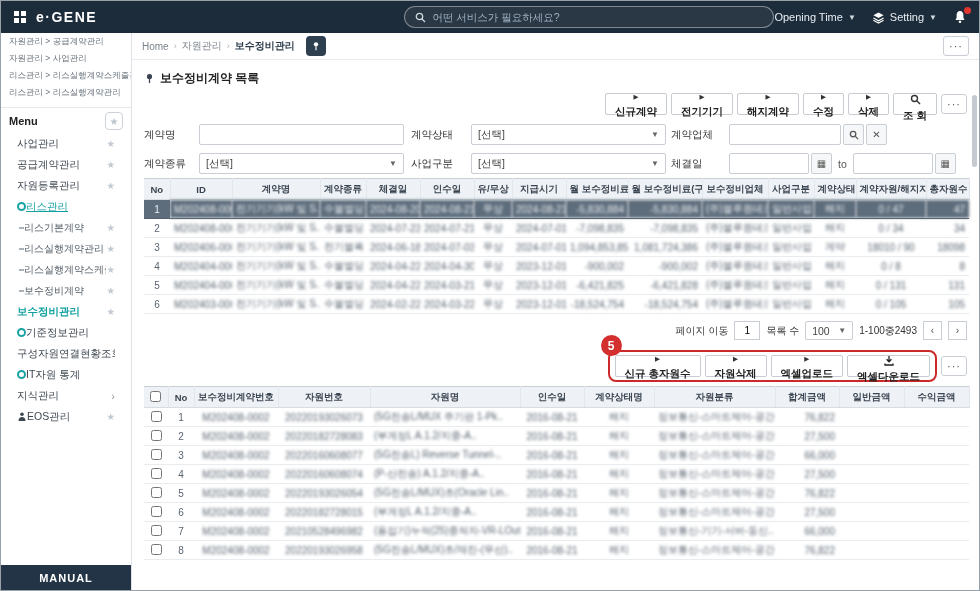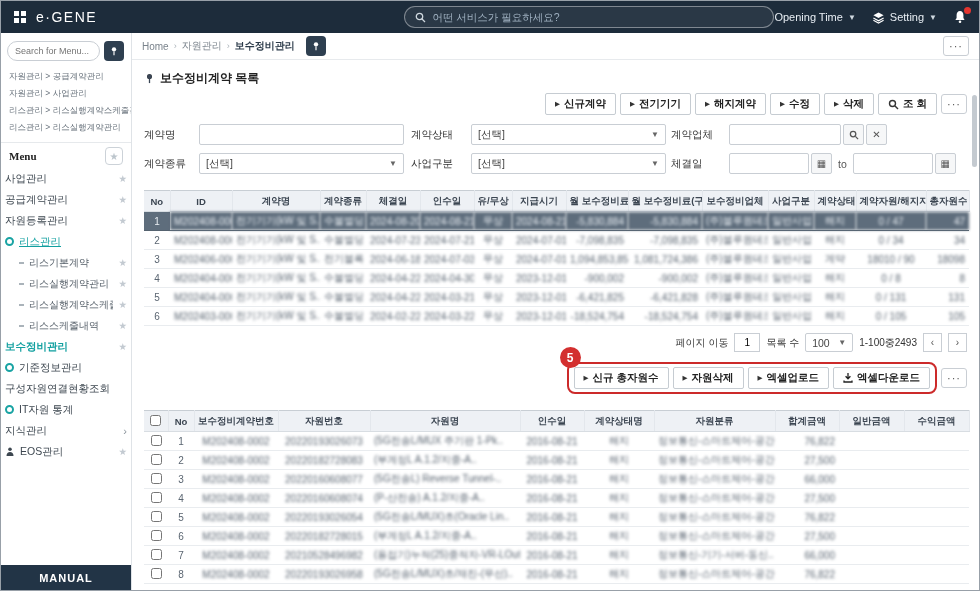--- a/index.html
+++ b/index.html
@@ -4,21 +4,21 @@
 <style>
   *{margin:0;padding:0;box-sizing:border-box;}
   html,body{background:#e9ebee;}
   .page{position:relative;width:980px;height:591px;background:#fff;border:1px solid #98a0a8;
         font-family:"Liberation Sans","DejaVu Sans",sans-serif;overflow:hidden;}
 
   
   .topbar{position:absolute;top:0;left:0;right:0;height:32px;background:#1d2c3b;
           display:flex;align-items:center;padding:0 12px;}
   .tb-left{display:flex;align-items:center;gap:9px;width:220px;}
-  .logo{color:#fff;font-weight:normal;font-size:14px;letter-spacing:1.5px;}
+  .logo{color:#fff;font-weight:bold;font-size:14px;letter-spacing:1.5px;}
   .tb-mid{flex:1;display:flex;justify-content:flex-end;}
   .tsearch{width:370px;height:22px;border:1px solid rgba(255,255,255,.4);background:rgba(255,255,255,.06);
            border-radius:11px;display:flex;align-items:center;gap:6px;padding:0 10px;}
   .tsearch input{flex:1;background:transparent;border:none;outline:none;color:#dfe6ec;font-size:10.5px;font-family:inherit;}
   .tsearch input::placeholder{color:#9fb0c0;}
   .tb-right{display:flex;align-items:center;gap:16px;color:#e8eef4;font-size:11px;}
   .tr-item{display:flex;align-items:center;gap:5px;cursor:pointer;white-space:nowrap;}
   .chev{font-size:8px;color:#cfd8df;}
   .bell{position:relative;display:flex;}
   .bell .dot{position:absolute;top:-3px;right:-4px;width:7px;height:7px;background:#e3352f;border-radius:50%;}
@@ -30,21 +30,21 @@
   .sb-search input{width:93px;height:20px;border:1px solid #c9ced4;border-radius:10px;padding:0 7px;
                    font-size:9px;font-family:inherit;color:#555;outline:none;}
   .pin-btn{width:20px;height:20px;background:#2e3f50;border:none;border-radius:4px;display:flex;
            align-items:center;justify-content:center;cursor:pointer;flex:0 0 auto;}
   .sb-title{font-size:11px;font-weight:bold;color:#222;padding:3px 8px 3px 8px;}
   .recent-item{font-size:8.5px;color:#66707a;padding:2.5px 8px;white-space:nowrap;overflow:hidden;cursor:pointer;}
   .sb-div{border-top:1px solid #e6e9ec;margin:6px 0 2px 0;}
   .menu-head{display:flex;justify-content:space-between;align-items:center;padding:2px 8px 3px 8px;}
   .star-box{width:18px;height:18px;border:1px solid #ccd2d8;border-radius:4px;background:#fff;display:flex;
             align-items:center;justify-content:center;color:#bcc5cc;font-size:10px;cursor:pointer;}
-  .mi{display:flex;align-items:center;gap:5px;padding:0 4px;height:21px;font-size:10.5px;color:#3d4750;cursor:pointer;}
+  .mi{display:flex;align-items:center;padding:0 16px;height:21px;font-size:10.5px;color:#3d4750;cursor:pointer;}
   .mi .lab{flex:1;white-space:nowrap;overflow:hidden;}
   .mi .star{color:#c3cad1;font-size:9.5px;}
   .mi .chevr{color:#8b949c;font-size:11px;}
   .mi.child{padding-left:18px;font-size:10px;color:#525c66;}
   .mi.active .lab{color:#12a0a0;font-weight:bold;}
   .ring{width:9px;height:9px;border:2px solid #19a3a3;border-radius:50%;flex:0 0 auto;}
   .dash{width:5px;height:2px;background:#aab3ba;flex:0 0 auto;}
   .manual{margin-top:auto;height:25px;background:#223446;color:#fff;font-weight:bold;font-size:11px;
           display:flex;align-items:center;justify-content:center;letter-spacing:1px;cursor:pointer;}
 
@@ -59,38 +59,38 @@
            font-size:11px;line-height:1;cursor:pointer;letter-spacing:1px;}
   .crumb-more{margin-left:auto;}
   .content{padding:0 12px;}
 
   .sec-title{display:flex;align-items:center;gap:5px;font-size:12px;font-weight:bold;color:#222;margin-top:10px;}
   .sec-title .red{font-size:10px;color:#d42616;font-weight:bold;margin-left:4px;white-space:nowrap;overflow:hidden;}
 
   .btnrow{display:flex;justify-content:flex-end;align-items:center;gap:4px;margin-top:6px;}
   .btn{display:inline-flex;align-items:center;gap:4px;height:22px;padding:0 9px;background:#fff;
        border:1px solid #c6ccd2;border-radius:2px;font-size:10.5px;font-weight:bold;color:#222;
-       cursor:pointer;font-family:inherit;white-space:nowrap;}
+       cursor:pointer;font-family:inherit;white-space:nowrap;flex-direction:column;}
   .btn .tri{font-size:6.5px;line-height:1;color:#333;}
 
   
   .filters{margin-top:9px;display:grid;grid-template-columns:55px 212px 60px 200px 58px 1fr;
            row-gap:8px;align-items:center;font-size:10.5px;color:#333;}
   .flabel{font-weight:normal;}
   .txt{height:21px;border:1px solid #c9ced4;border-radius:2px;padding:0 5px;font-size:10.5px;font-family:inherit;color:#444;outline:none;}
   .sel{height:21px;border:1px solid #c9ced4;border-radius:2px;background:#fff;display:flex;align-items:center;
        justify-content:space-between;padding:0 6px;font-size:10.5px;color:#444;cursor:pointer;}
   .sel .arr{font-size:8px;color:#666;}
   .fgroup{display:flex;align-items:center;gap:2px;}
   .ibtn{width:21px;height:21px;border:1px solid #c9ced4;background:#f6f7f8;border-radius:2px;display:flex;
         align-items:center;justify-content:center;font-size:10px;color:#555;cursor:pointer;}
   .to{margin:0 4px;color:#555;}
 
   
-  table{border-collapse:collapse;table-layout:fixed;width:825px;font-size:10px;margin-top:16px;}
+  table{border-collapse:collapse;table-layout:fixed;width:825px;font-size:10px;margin-top:4px;}
   thead th{background:#eef1f5;border-top:1px solid #c8ced4;border-bottom:1px solid #d8dde2;
            border-right:1px solid #e3e7ec;height:21px;font-weight:bold;color:#3c4652;font-size:9.5px;
            white-space:nowrap;overflow:hidden;padding:0 3px;}
   tbody td{border-bottom:1px solid #e9ecef;height:19px;padding:0 4px;color:#5a6571;
            white-space:nowrap;overflow:hidden;}
   td.c,th{text-align:center;} td.l{text-align:left;} td.r{text-align:right;}
   .bl{filter:blur(1.6px);}
   #t1 tbody tr:nth-of-type(1) td{background:#5e6d7c;color:#e9eef3;border-color:#54626f;}
   input[type=checkbox]{width:11px;height:11px;cursor:pointer;}
 
@@ -155,39 +155,30 @@
         <svg width="14" height="14" viewBox="0 0 14 14">
             <path d="M7 1 C4.8 1 3.6 2.8 3.6 5 L3.6 8 L2.4 10 L11.6 10 L10.4 8 L10.4 5 C10.4 2.8 9.2 1 7 1 Z" fill="#fff"></path>
             <circle cx="7" cy="11.8" r="1.3" fill="#fff"></circle>
           </svg>
         <span class="dot"></span>
       </span>
     </div>
   </header>
 
   <aside class="sidebar">
-    <div class="sb-search">
-      <input placeholder="Search for Menu..." style="">
-      <button class="pin-btn">
-        <svg width="10" height="10" viewBox="0 0 12 12">
-            <circle cx="6" cy="4" r="2.6" fill="#fff"></circle>
-            <line x1="6" y1="6.5" x2="6" y2="11" stroke="#fff" stroke-width="1.4"></line>
-          </svg>
-      </button>
-    </div>
     <div>
 
     <div class="recent-item">자원관리 &gt; 공급계약관리</div>
         <div class="recent-item">자원관리 &gt; 사업관리</div>
         <div class="recent-item">리스관리 &gt; 리스실행계약스케줄관리</div>
         <div class="recent-item">리스관리 &gt; 리스실행계약관리</div>
       </div>
     <div class="sb-div"></div>
     <div class="menu-head">
-      <span class="sb-title" style="padding:0;font-family:Liberation Serif, serif;">Menu</span>
+      <span class="sb-title" style="padding:0;">Menu</span>
       <span class="star-box">★</span>
     </div>
     <div class="mi">
         <span class="lab">사업관리</span>
         <span class="star">★</span>
       </div>
     <div class="mi">
         <span class="lab">공급계약관리</span>
         <span class="star">★</span>
       </div>
@@ -209,21 +200,21 @@
         <span class="lab">리스실행계약관리</span>
         <span class="star">★</span>
       </div>
     <div class="mi child">
         <span class="dash"></span>
         <span class="lab">리스실행계약스케줄관리</span>
         <span class="star">★</span>
       </div>
     <div class="mi child">
         <span class="dash"></span>
-        <span class="lab">리스스케줄내역</span>
+        <span class="lab">보수정비계약</span>
         <span class="star">★</span>
       </div>
     <div class="mi active">
         <span class="lab">보수정비관리</span>
         <span class="star">★</span>
       </div>
     <div class="mi">
         <span class="ring"></span>
         <span class="lab">기준정보관리</span>
       </div>

